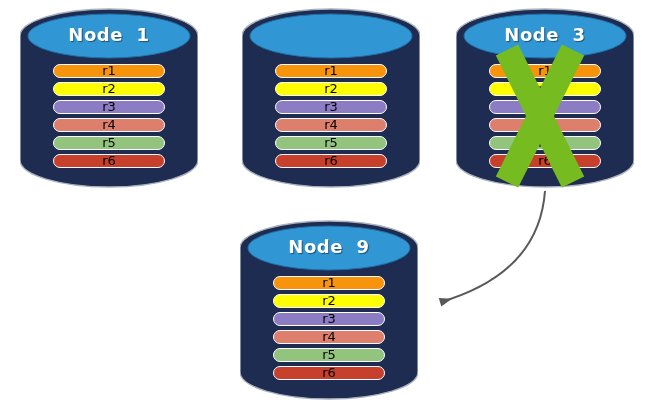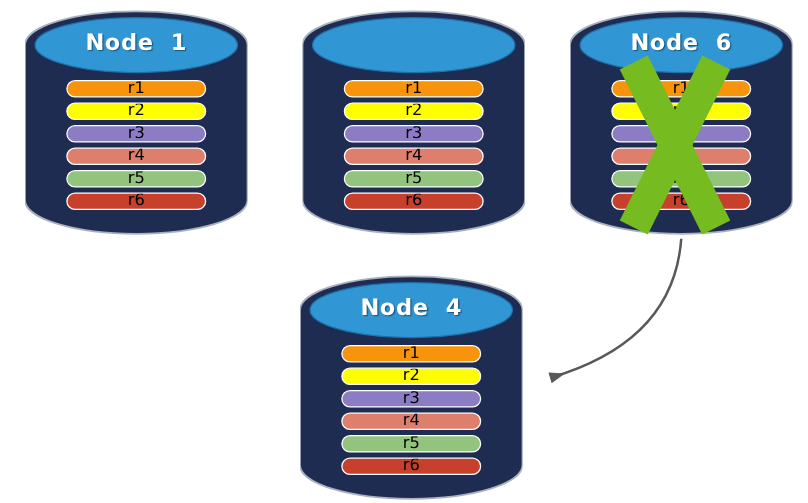--- a/index.html
+++ b/index.html
@@ -107,41 +107,41 @@
       <div class="row" style="background-color: rgb(147, 196, 126);">r5</div>
       <div class="row" style="background-color: rgb(199, 64, 43);">r6</div>
     </div>
   </div>
 
   <div class="node" style="left:456px; top:6px;">
     <svg class="cyl" viewBox="0 0 178 184" aria-hidden="true">
       <path class="cyl-body" d="M0,30 A89,27 0 0 1 178,30 L178,154 A89,27 0 0 1 0,154 Z" style="fill: rgb(29, 44, 80); stroke: rgb(169, 177, 190);"></path>
       <ellipse class="cyl-cap" cx="89" cy="30" rx="81" ry="22" style="fill: rgb(49, 151, 212); stroke: rgb(31, 111, 169);"></ellipse>
     </svg>
-    <div class="node-title">Node 6</div>
+    <div class="node-title">Node 3</div>
     <div class="rows">
       <div class="row" style="background-color: rgb(247, 148, 11);">r1</div>
       <div class="row" style="background-color: rgb(254, 254, 0);">r2</div>
       <div class="row" style="background-color: rgb(140, 124, 196);">r3</div>
       <div class="row" style="background-color: rgb(221, 127, 108);">r4</div>
       <div class="row" style="background-color: rgb(147, 196, 126);">r5</div>
       <div class="row" style="background-color: rgb(199, 64, 43);">r6</div>
     </div>
     <svg class="fail-x" viewBox="0 0 178 184" aria-hidden="true">
       <line x1="51" y1="44" x2="117" y2="176" style="stroke: rgb(118, 188, 33);"></line>
       <line x1="117" y1="44" x2="51" y2="176" style="stroke: rgb(118, 188, 33);"></line>
     </svg>
   </div>
 
   <div class="node" style="left:240px; top:218px;">
     <svg class="cyl" viewBox="0 0 178 184" aria-hidden="true">
       <path class="cyl-body" d="M0,30 A89,27 0 0 1 178,30 L178,154 A89,27 0 0 1 0,154 Z" style="fill: rgb(29, 44, 80); stroke: rgb(169, 177, 190);"></path>
       <ellipse class="cyl-cap" cx="89" cy="30" rx="81" ry="22" style="fill: rgb(49, 151, 212); stroke: rgb(31, 111, 169);"></ellipse>
     </svg>
-    <div class="node-title">Node 4</div>
+    <div class="node-title">Node 9</div>
     <div class="rows">
       <div class="row" style="background-color: rgb(247, 148, 11);">r1</div>
       <div class="row" style="background-color: rgb(254, 254, 0);">r2</div>
       <div class="row" style="background-color: rgb(140, 124, 196);">r3</div>
       <div class="row" style="background-color: rgb(221, 127, 108);">r4</div>
       <div class="row" style="background-color: rgb(147, 196, 126);">r5</div>
       <div class="row" style="background-color: rgb(199, 64, 43);">r6</div>
     </div>
   </div>
 

